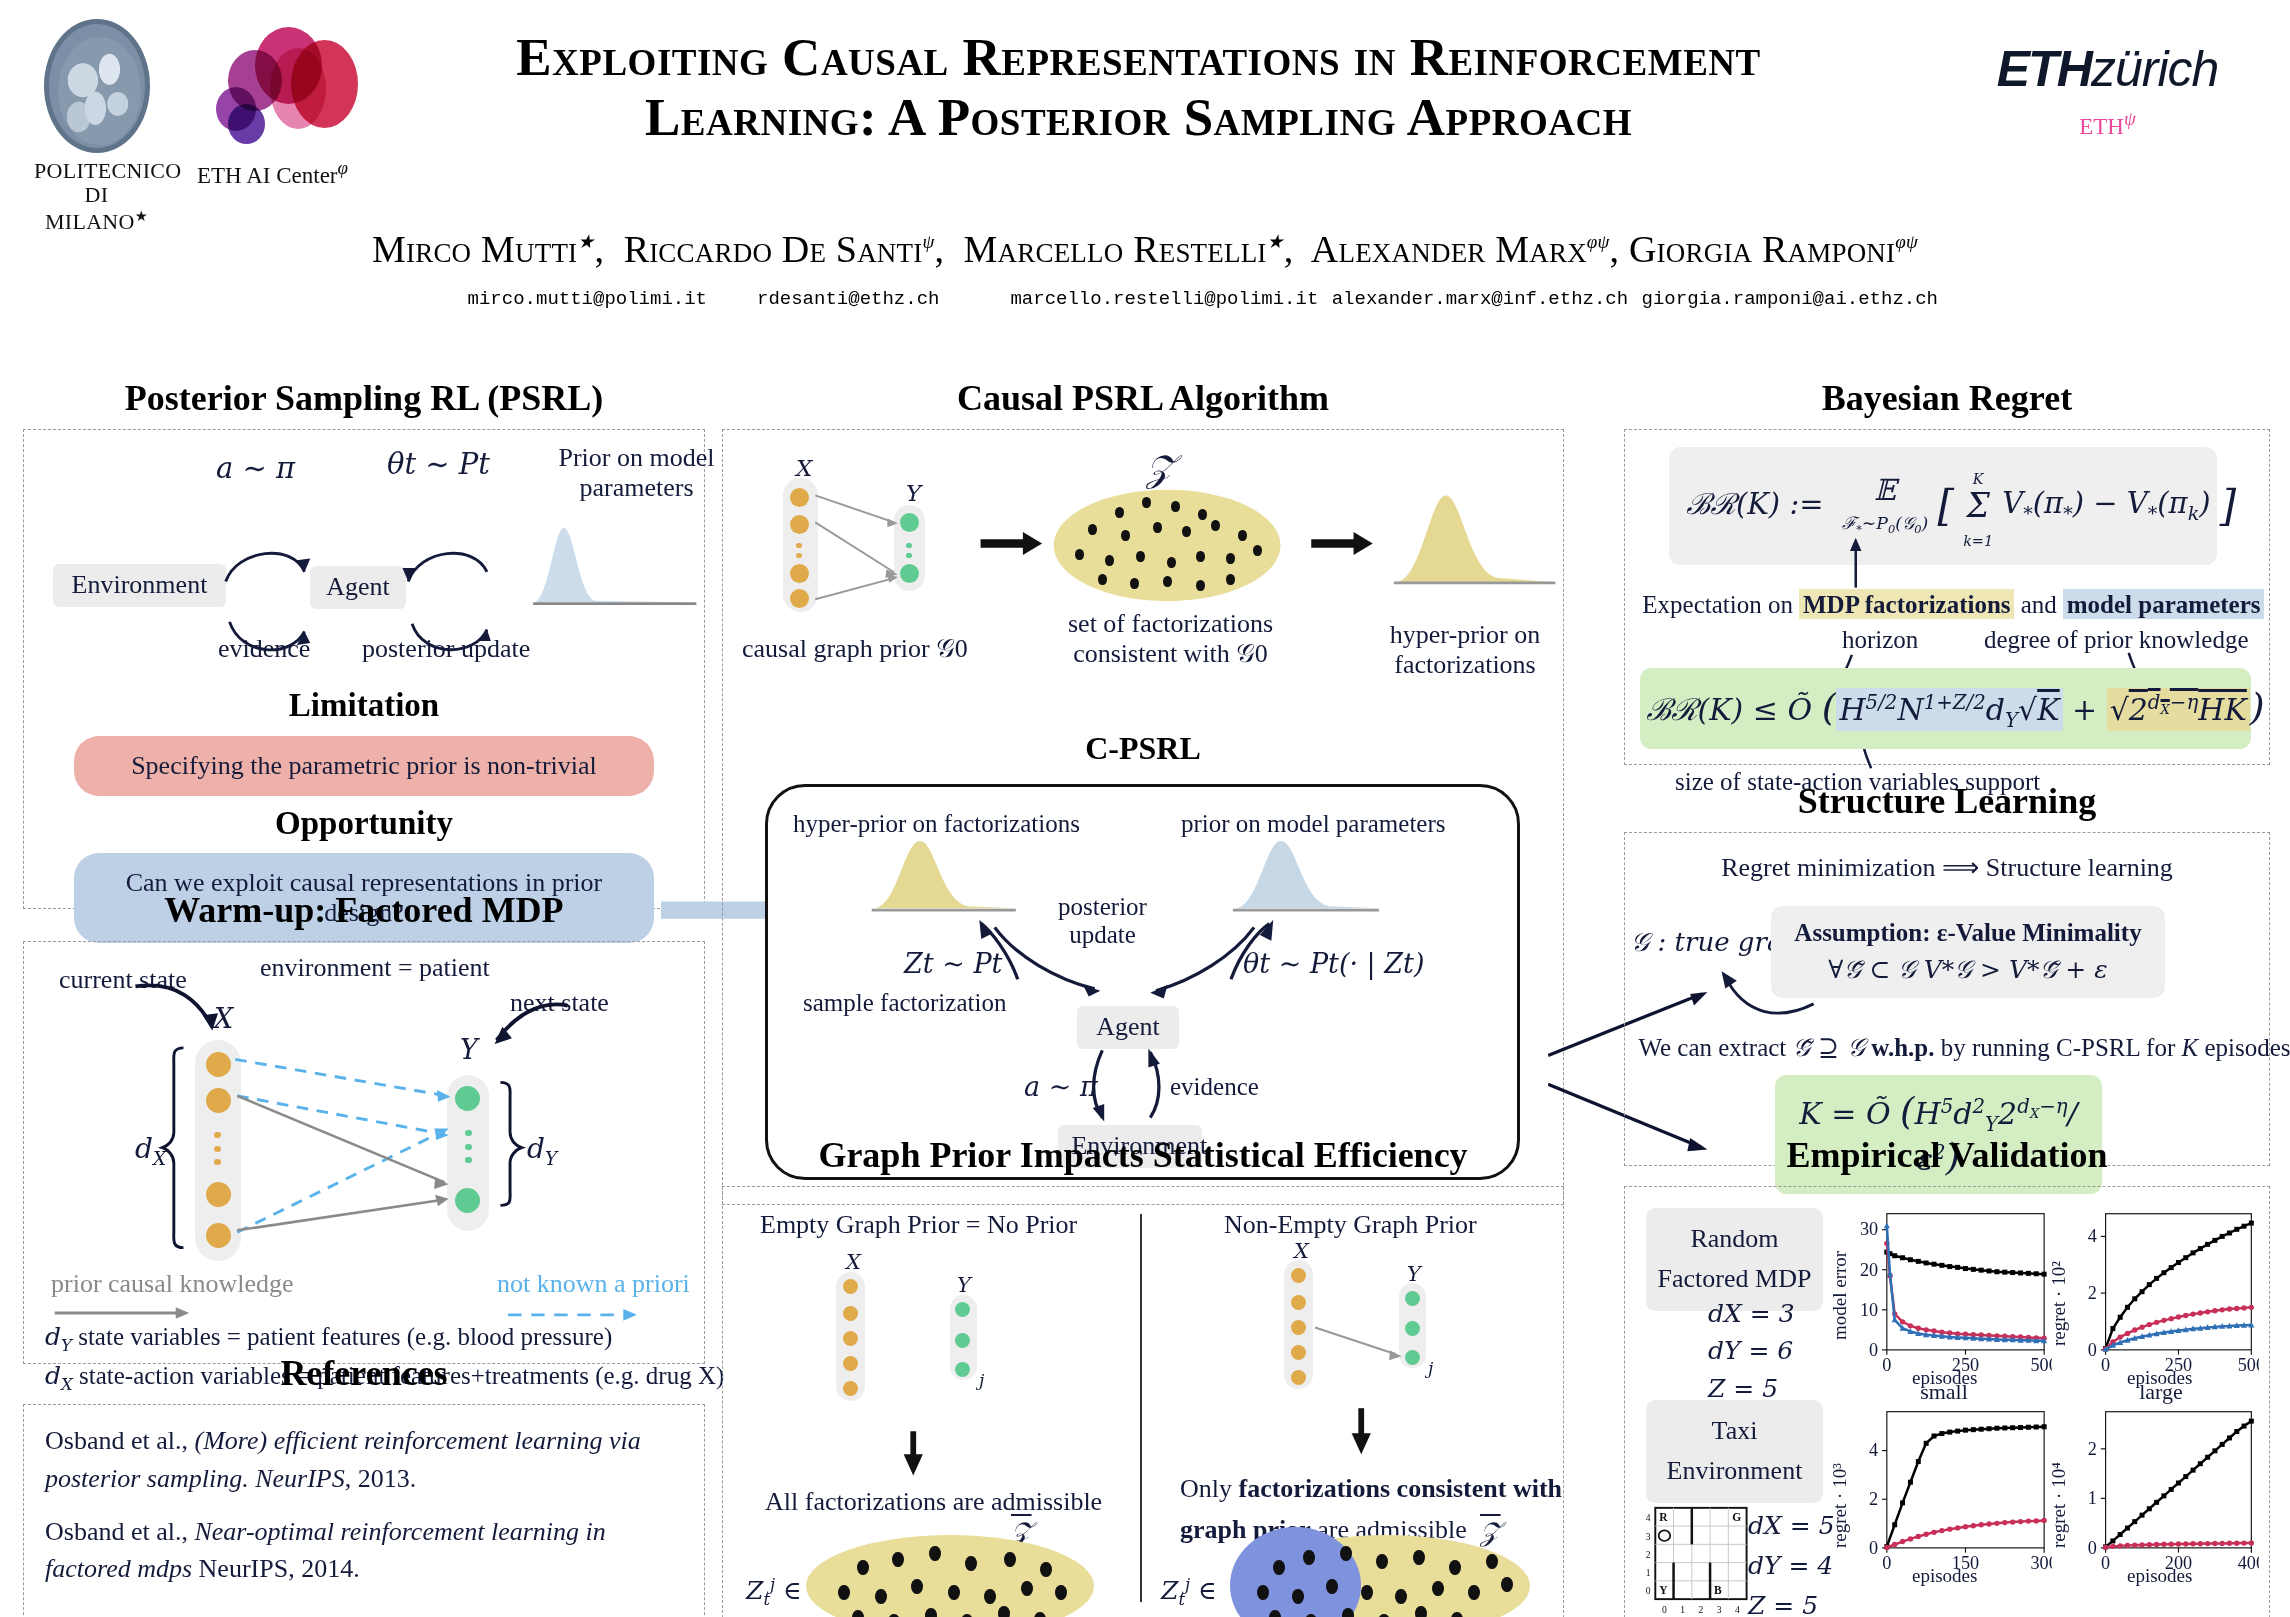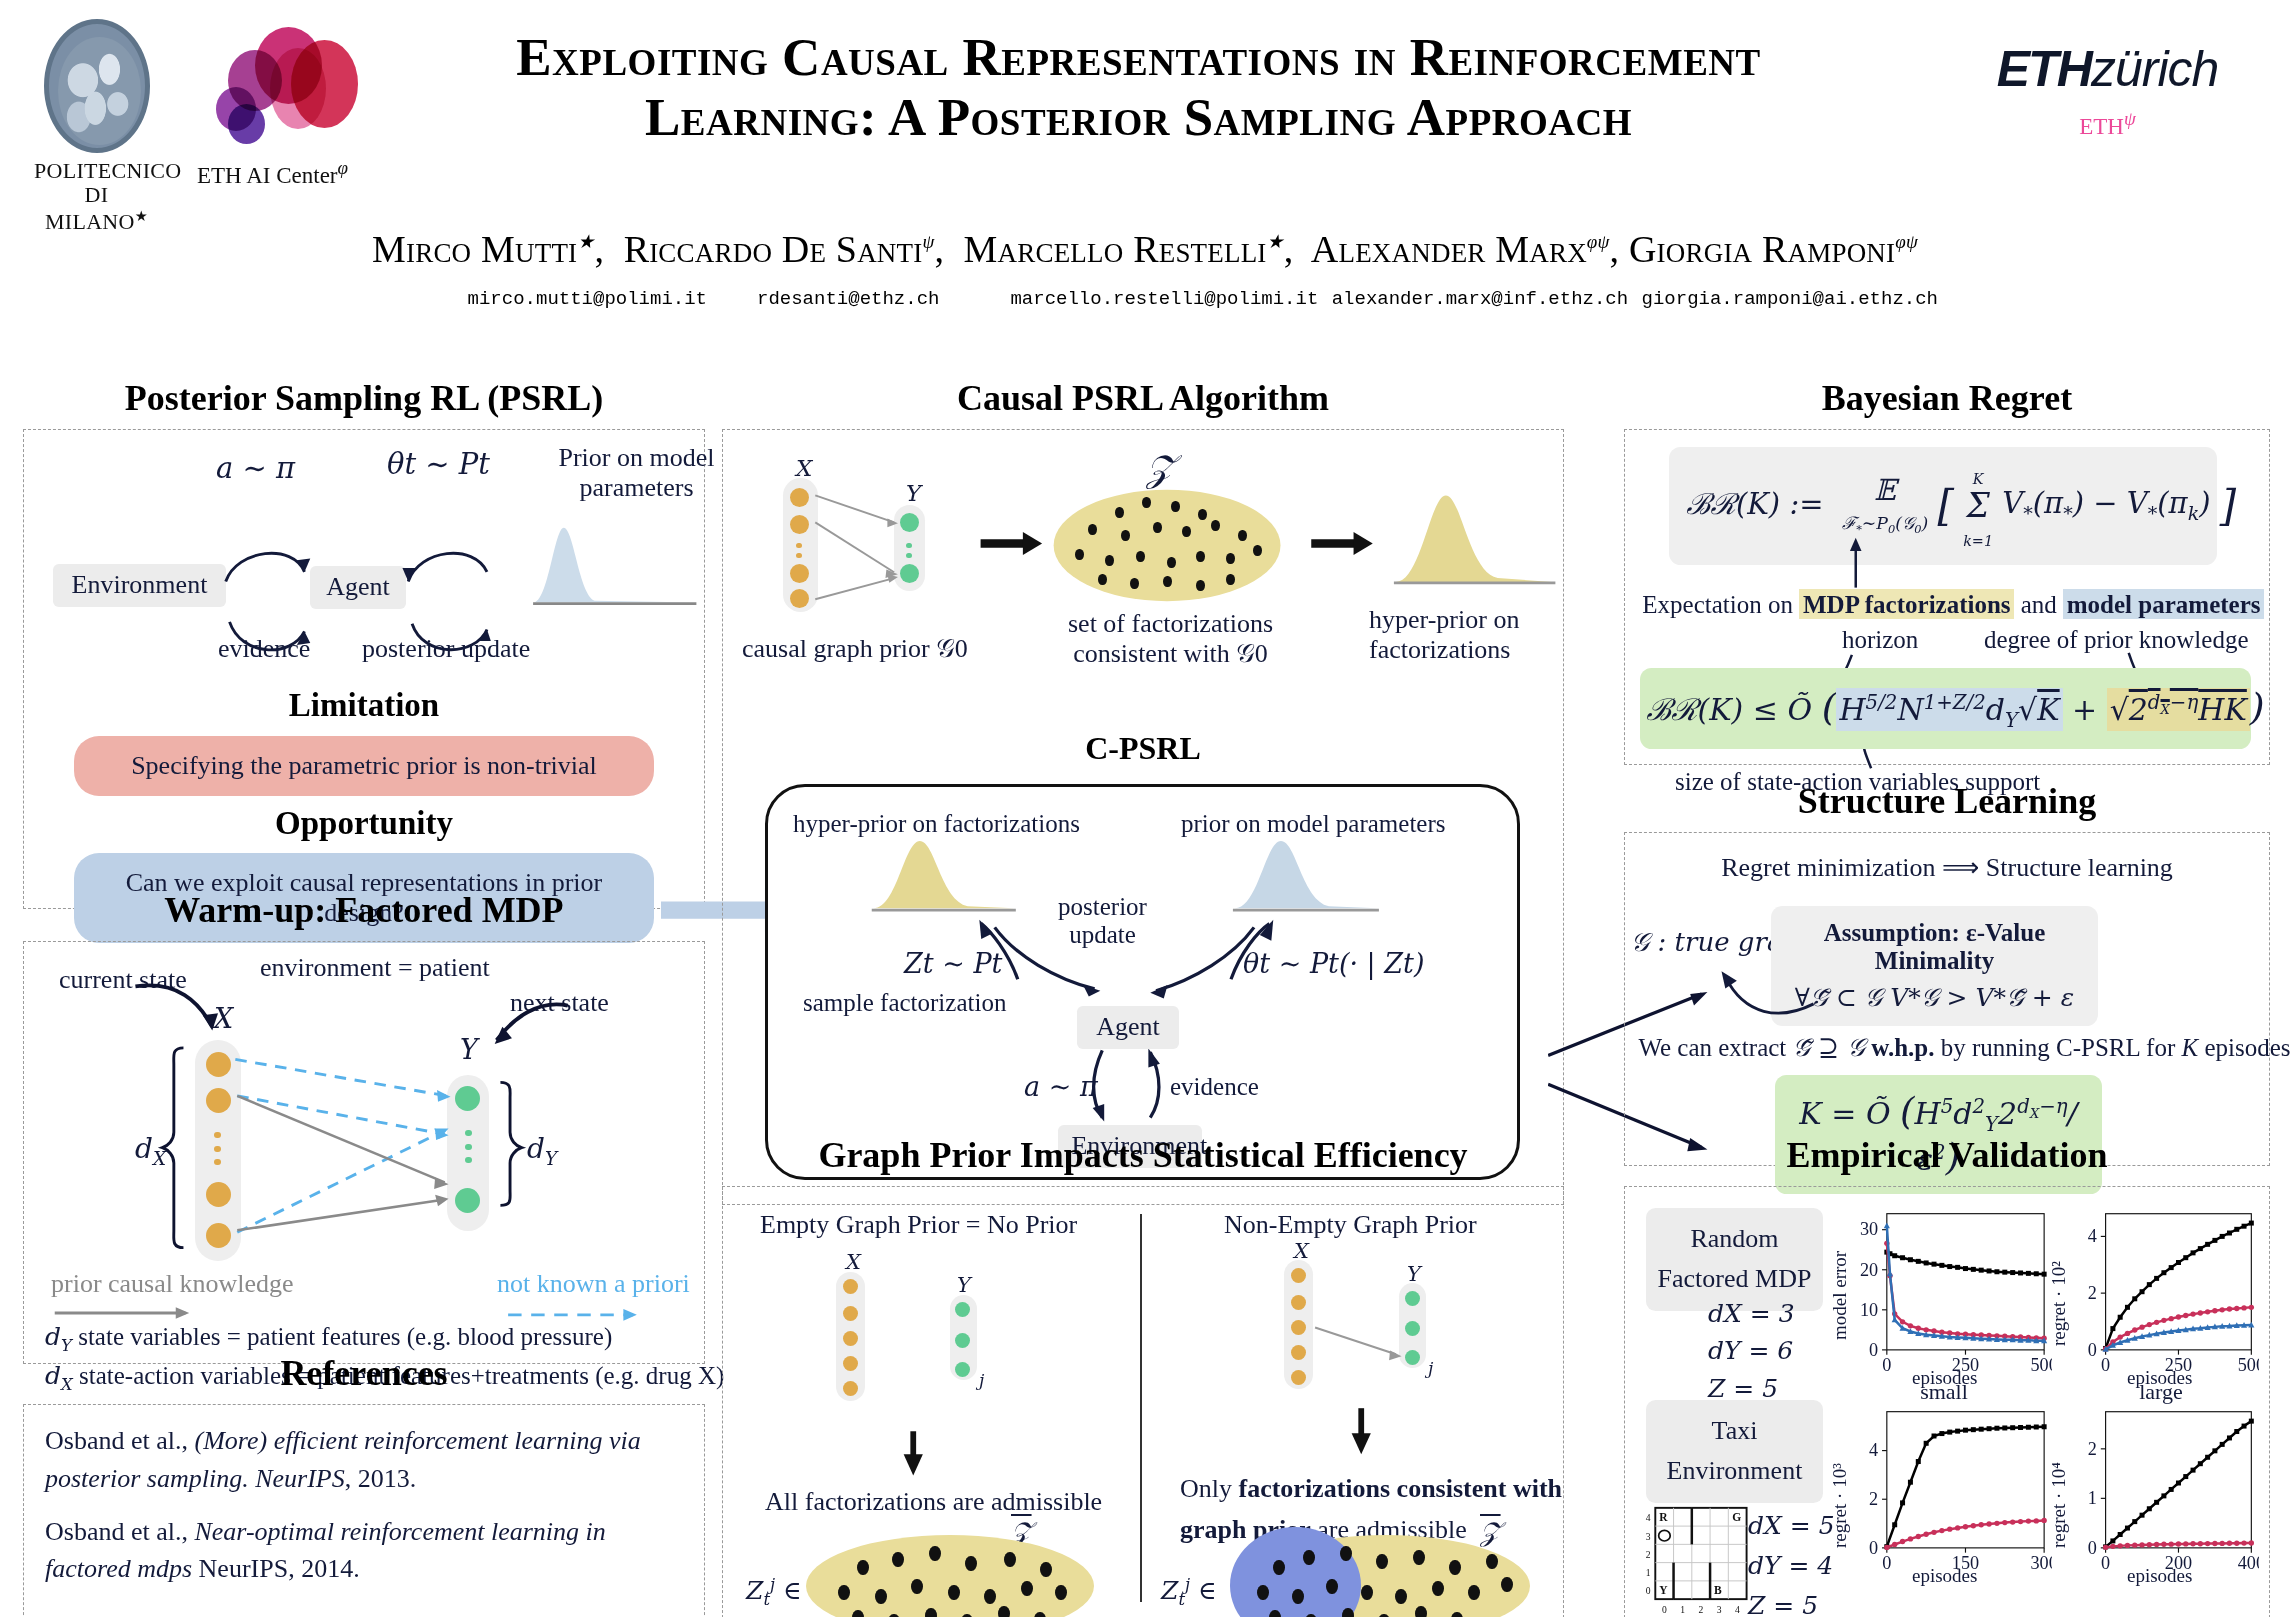--- a/index.html
+++ b/index.html
@@ -381,21 +381,21 @@
       <span class="spdot" style="left:440px;top:146px;width:8.6px;height:11.5px;"></span>
       <span class="spdot" style="left:473px;top:150px;width:8.6px;height:11.5px;"></span>
       <span class="spdot" style="left:503px;top:144px;width:8.6px;height:11.5px;"></span>
 
       <div class="lbl math" style="left:423px; top:17.3px; font-size:37px; font-style:italic;">𝒵</div>
 
       <div class="lbl" style="left:19px; top:204px; font-size:26px;">causal graph prior 𝒢0</div>
       <div class="lbl" style="left:332px; top:179px; font-size:26px; text-align:center; width:231px;">
         <span>set of factorizations</span><br><span>consistent with 𝒢0</span>
       </div>
-      <div class="lbl" style="left:646px; top:175px; font-size:26px; text-align:left; width:192px;">
+      <div class="lbl" style="left:646px; top:190px; font-size:26px; text-align:center; width:192px;">
         <span>hyper-prior on</span><br><span>factorizations</span>
       </div>
 
       <div style="position:absolute; left:0; top:300px; width:100%; text-align:center; font-size:32px; font-weight:bold; color:#000;">C-PSRL</div>
 
       <div class="cpsrl-box">
         <div class="lbl" style="left:25px; top:23px; font-size:25px;">hyper-prior on factorizations</div>
         <div class="lbl" style="left:413px; top:23px; font-size:25px;">prior on model parameters</div>
 
         <svg width="755" height="396" style="position:absolute; left:0; top:0;" viewBox="0 0 786 412">
@@ -602,21 +602,21 @@
   </div>
 
   <div class="panel col-r" id="p-struct">
     <div class="sec-title">Structure Learning</div>
     <div class="dashed body" style="margin-top:9.6px;">
 
       <div class="lbl" style="left:0; top:19px; width:100%; text-align:center; font-size:26px;">Regret minimization ⟹ Structure learning</div>
 
       <div class="lbl math" style="left:5.8px; top:94px; font-size:26px;">𝒢 : true graph</div>
 
-      <div class="eqbox" style="left:146px; top:73px; width:327px; background:#efefef; text-align:center;">
+      <div class="eqbox" style="left:146px; top:73px; width:394px; background:#efefef; text-align:center;">
         <div style="font-size:25px; font-weight:bold;">Assumption: ε-Value Minimality</div>
         <div class="math" style="font-size:25px; margin-top:7.7px;">∀𝒢̃ ⊂ 𝒢     V*𝒢 &gt; V*𝒢̃ + ε</div>
       </div>
 
       <svg width="646" height="334" style="position:absolute; left:0; top:0;" viewBox="0 0 672 348">
         <path d="M196,178 C160,196 124,190 104,150" fill="none" stroke="#131a3a" stroke-width="3"></path>
         <polygon points="100,144 104,162 116,154" fill="#131a3a"></polygon>
       </svg>
 
       <div class="lbl" style="left:13.4px; top:200px; font-size:25px;">

